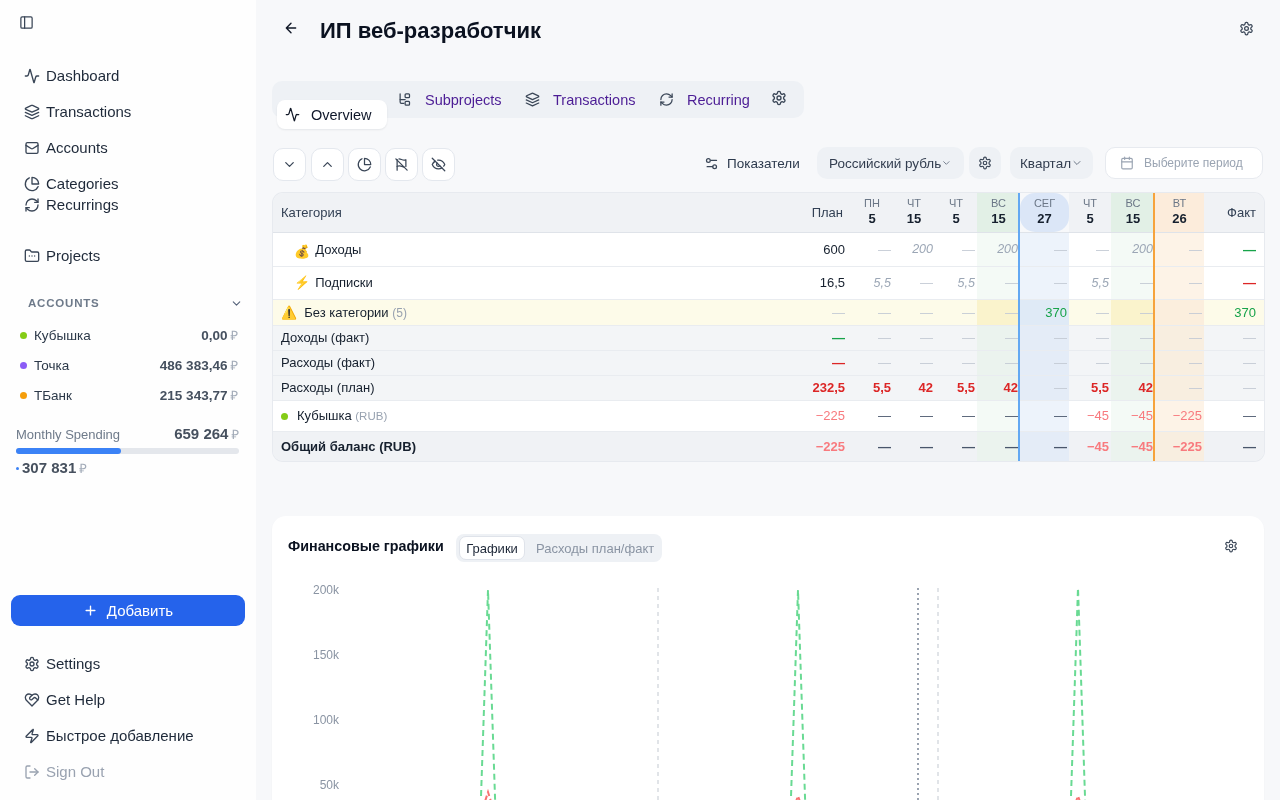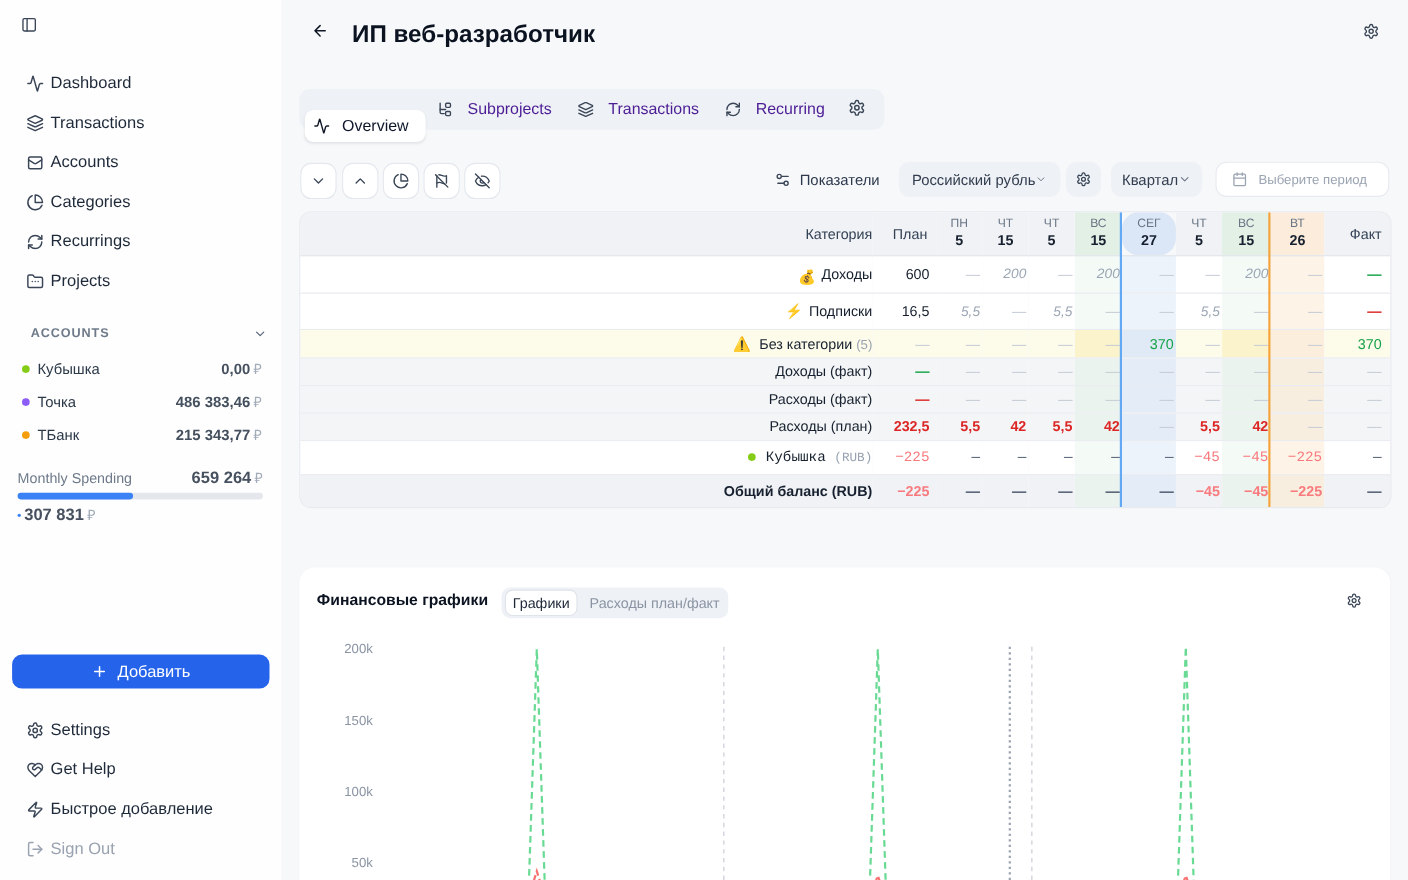--- a/index.html
+++ b/index.html
@@ -11,21 +11,21 @@
 .navitem svg{width:16px;height:16px;stroke:#3a4657;}
 .sb-ic{stroke:#3a4657;fill:none;stroke-width:2;stroke-linecap:round;stroke-linejoin:round;}
 
 #main{position:absolute;left:256px;top:0;width:1024px;height:800px;background:#f7f8fa;}
 .btn{background:#fff;border:1px solid #e4e8ee;border-radius:10px;display:flex;align-items:center;justify-content:center;}
 .pill{background:#eef1f5;border-radius:10px;display:flex;align-items:center;font-size:13.5px;color:#323d4f;white-space:nowrap;}
 
 #tbl{position:absolute;left:17px;top:193px;width:991px;border-radius:10px;overflow:hidden;box-shadow:0 0 0 1px #e7eaef;}
 table{border-collapse:collapse;table-layout:fixed;width:991px;font-size:13px;color:#16202e;}
 td,th{padding:0 8px 0 0;text-align:right;white-space:nowrap;overflow:hidden;}
-td.cat,th.cat{text-align:right;padding:0 0 0 8px;}
+td.cat,th.cat{text-align:left;padding:0 0 0 8px;}
 td:nth-child(n+3):not(:last-child){padding-right:2px;}
 td:nth-child(2){padding-right:6px;}
 tr{border-bottom:1px solid #e9ecf0;}
 tr:last-child{border-bottom:none;}
 .dash{color:#c4cbd5;}
 .ddash{color:#49566b;}
 .it{color:#9ba6b5;font-style:italic;font-size:12.5px;}
 .grn{color:#17a34a;}
 .red{color:#dc2626;}
 .pnk{color:#f87a7e;}
@@ -76,21 +76,21 @@
       </svg>Transactions</div>
   <div class="navitem" style="top:139px"><svg viewBox="0 0 24 24" class="sb-ic">
         <rect x="3" y="4" width="18" height="16" rx="2"></rect>
         <path d="m3 8 7.6 4.8a2.5 2.5 0 0 0 2.8 0L21 8"></path>
         <path d="M3 15h18" opacity="0"></path>
       </svg>Accounts</div>
   <div class="navitem" style="top:175px"><svg viewBox="0 0 24 24" class="sb-ic">
         <path d="M21.21 15.89A10 10 0 1 1 8 2.83"></path>
         <path d="M22 12A10 10 0 0 0 12 2v10z"></path>
       </svg>Categories</div>
-  <div class="navitem" style="top:211px"><svg viewBox="0 0 24 24" class="sb-ic">
+  <div class="navitem" style="top:196px"><svg viewBox="0 0 24 24" class="sb-ic">
         <path d="M3 12a9 9 0 0 1 9-9 9.75 9.75 0 0 1 6.74 2.74L21 8"></path>
         <path d="M21 3v5h-5"></path>
         <path d="M21 12a9 9 0 0 1-9 9 9.75 9.75 0 0 1-6.74-2.74L3 16"></path>
         <path d="M3 21v-5h5"></path>
       </svg>Recurrings</div>
   <div class="navitem" style="top:247px"><svg viewBox="0 0 24 24" class="sb-ic">
         <path d="M20 20a2 2 0 0 0 2-2V8a2 2 0 0 0-2-2h-7.9a2 2 0 0 1-1.69-.9L9.6 3.9A2 2 0 0 0 7.93 3H4a2 2 0 0 0-2 2v13a2 2 0 0 0 2 2Z"></path>
         <path d="M8 12h.01M12 12h.01M16 12h.01"></path>
       </svg>Projects</div>
 
@@ -336,21 +336,21 @@
             <td class="red" style="font-weight:700">5,5</td>
             <td class="red" style="font-weight:700">42</td>
             <td class="red" style="font-weight:700">5,5</td>
      <td class="sg red" style="font-weight:700">42</td>
             <td class="sb dash">—</td>
             <td class="red" style="font-weight:700">5,5</td>
             <td class="sg red" style="font-weight:700">42</td>
             <td class="so dash">—</td>
             <td class="dash">—</td>
    </tr>
-   <tr class="wrow" style="height:31px;font-family:Liberation Mono, monospace;">
+   <tr class="wrow" style="height:31px;">
      <td class="cat"><span class="adot" style="display:inline-block;background:#84cc16;margin-right:9px;"></span>Кубышка <span style="color:#98a2b0;font-size:11.5px;">(RUB)</span></td>
      <td class="pnk">−225</td>
             <td class="ddash">—</td>
             <td class="ddash">—</td>
             <td class="ddash">—</td>
      <td class="cg ddash">—</td>
             <td class="cb ddash">—</td>
             <td class="pnk">−45</td>
             <td class="cg pnk">−45</td>
             <td class="co pnk">−225</td>

